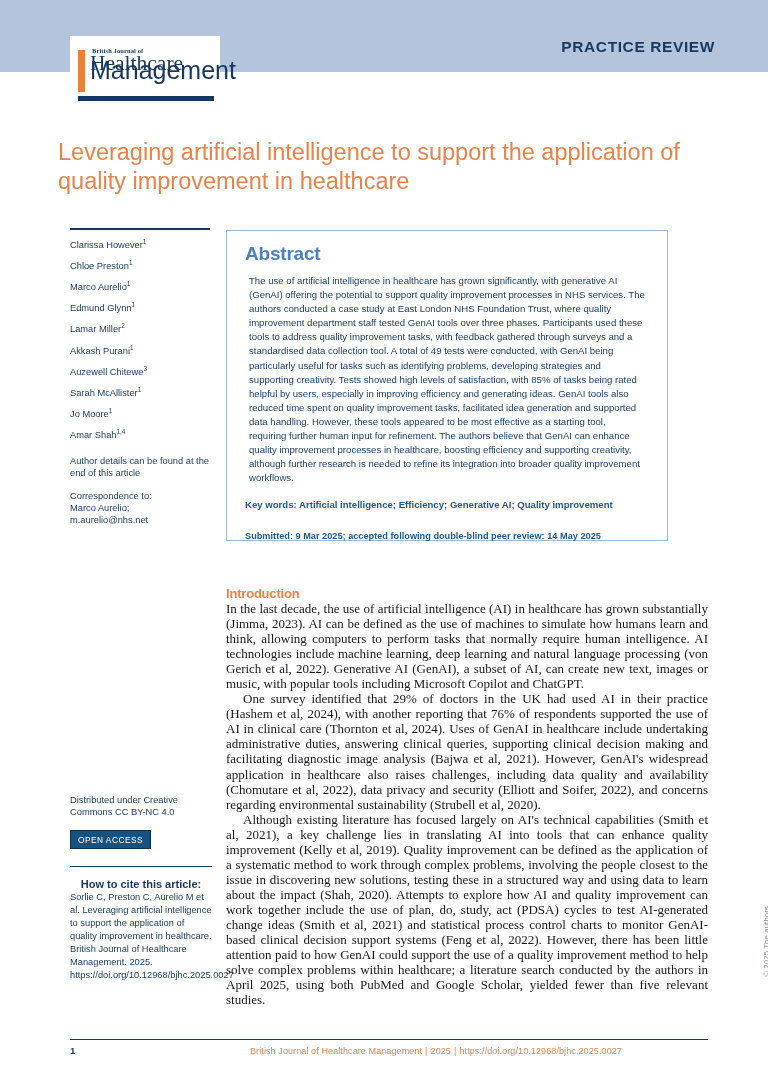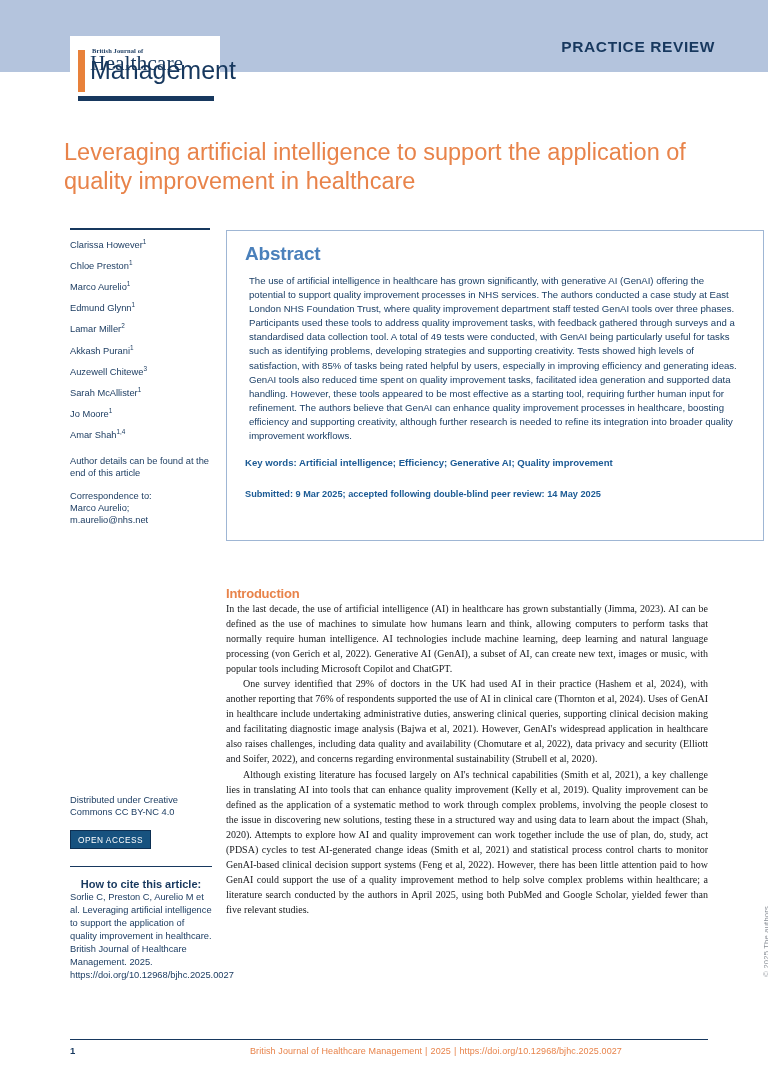--- a/index.html
+++ b/index.html
@@ -90,21 +90,21 @@
     top: 38px;
     font-size: 15.5px;
     font-weight: 700;
     letter-spacing: 0.6px;
     color: #17385e;
   }
 
   
   .article-title {
     position: absolute;
-    left: 64px;
+    left: 58px;
     top: 122px;
     width: 640px;
     font-size: 23.5px;
     line-height: 29px;
     color: #e8834a;
     font-weight: 400;
   }
 
   
   .sidebar {
@@ -188,21 +188,21 @@
     font-size: 9.3px;
     color: #17385e;
     line-height: 13px;
   }
 
   
   .abstract-box {
     position: absolute;
     left: 226px;
     top: 230px;
-    width: 538px;
+    width: 442px;
     height: 311px;
     border: 1.4px solid #9fb6d4;
     box-sizing: border-box;
     background: #ffffff;
     padding: 12px 18px 0 18px;
   }
   .abstract-title {
     font-size: 19px;
     font-weight: 700;
     color: #4a80bb;
@@ -243,21 +243,21 @@
     text-align: right;
   }
   .body-col {
     position: absolute;
     left: 226px;
     top: 601px;
     width: 482px;
   }
   .body-col p {
     font-family: "Liberation Serif", serif;
-    font-size: 10px;
+    font-size: 13px;
     line-height: 15.05px;
     color: #16181b;
     text-align: justify;
     margin: 0;
     hyphens: none;
   }
   .body-col p.indent {
     text-indent: 17px;
   }
 

